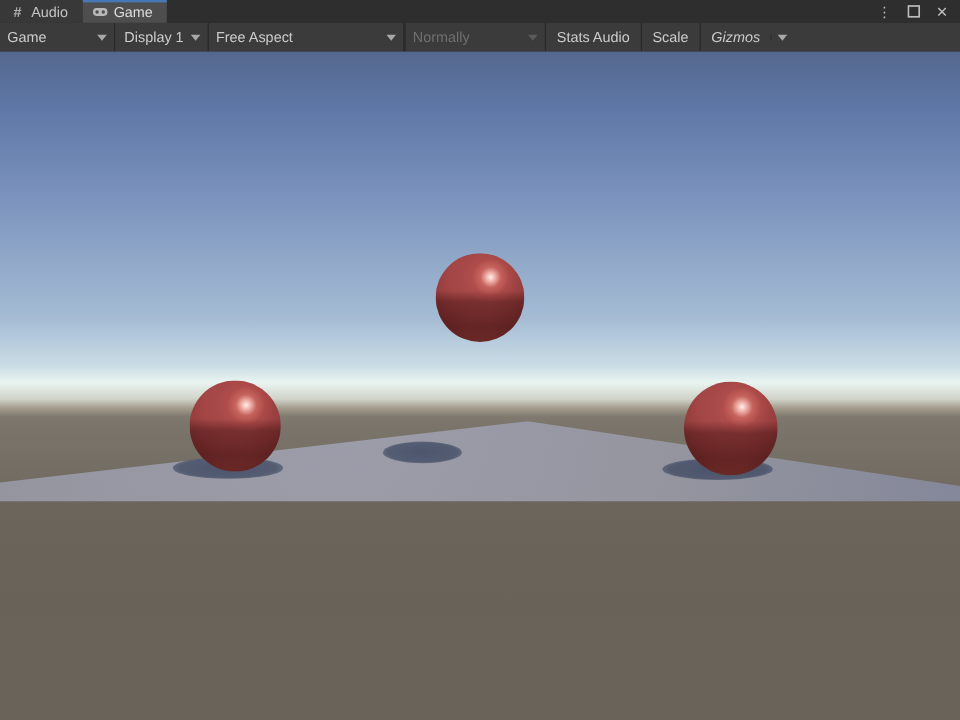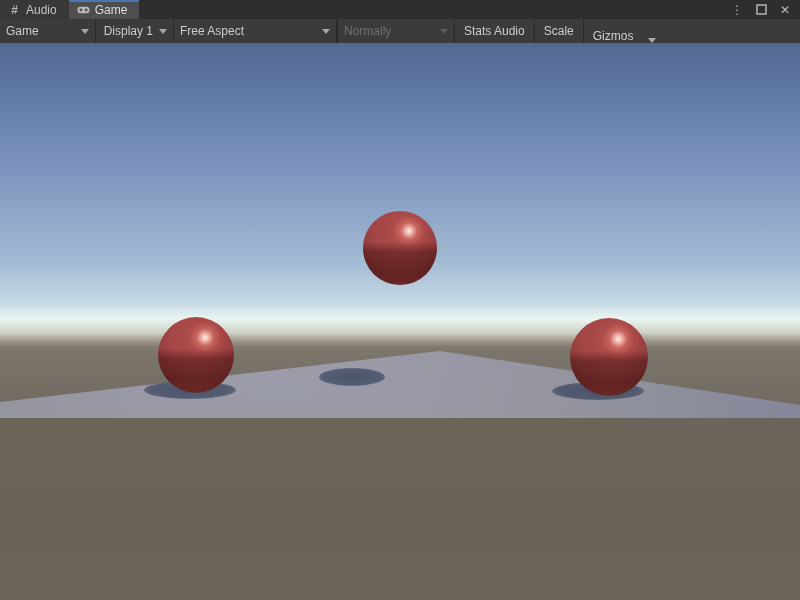--- a/index.html
+++ b/index.html
@@ -30,21 +30,21 @@
   .dd-display { width:77px; justify-content:flex-end; }
   .dd-aspect { width:162px; justify-content:space-between; }
   .scale-group { display:flex; align-items:center; padding:0 8px; gap:8px; }
   .slider { position:relative; width:78px; height:14px; display:flex; align-items:center; }
   .slider .track { position:absolute; left:10px; right:0; top:6px; height:2px; background:#7d7d7d; }
   .slider .handle { position:absolute; left:0; top:1px; width:11px; height:11px; border-radius:50%; background:#9e9e9e; }
   .scale-val { color:#c6c6c6; padding-right:26px; }
   .dd-disabled { width:116px; justify-content:space-between; color:#6f6f6f; }
   .dd-disabled .arrow { border-top-color:#5a5a5a; }
   .tb-btn { padding:0 9px; display:flex; align-items:center; }
-  .gizmos-wrap { display:flex; align-items:flex-end; }
+  .gizmos-wrap { display:flex; align-items:center;font-style:italic; }
   .gizmos-arrow { display:flex; align-items:center; padding:0 7px 0 5px; border-left:1px solid #2f2f2f; }
 
   
   .viewport { position:relative; width:800px; height:557px; overflow:hidden;
     background:linear-gradient(to bottom,
       #54688e 0%, #5f77a6 8.4%, #7b93bd 22%, #a5bcd4 40%, #cadce5 47%,
       #eaf5f1 49.5%, #cfd2c8 52%, #a29a8c 53.4%, #7f796f 54.6%, #7a746b 56%,
       #716a60 66%, #6c655b 67.2%, #696259 82%, #6a635a 100%);
   }
   .plane { position:absolute; left:0; top:0; width:800px; height:557px;

